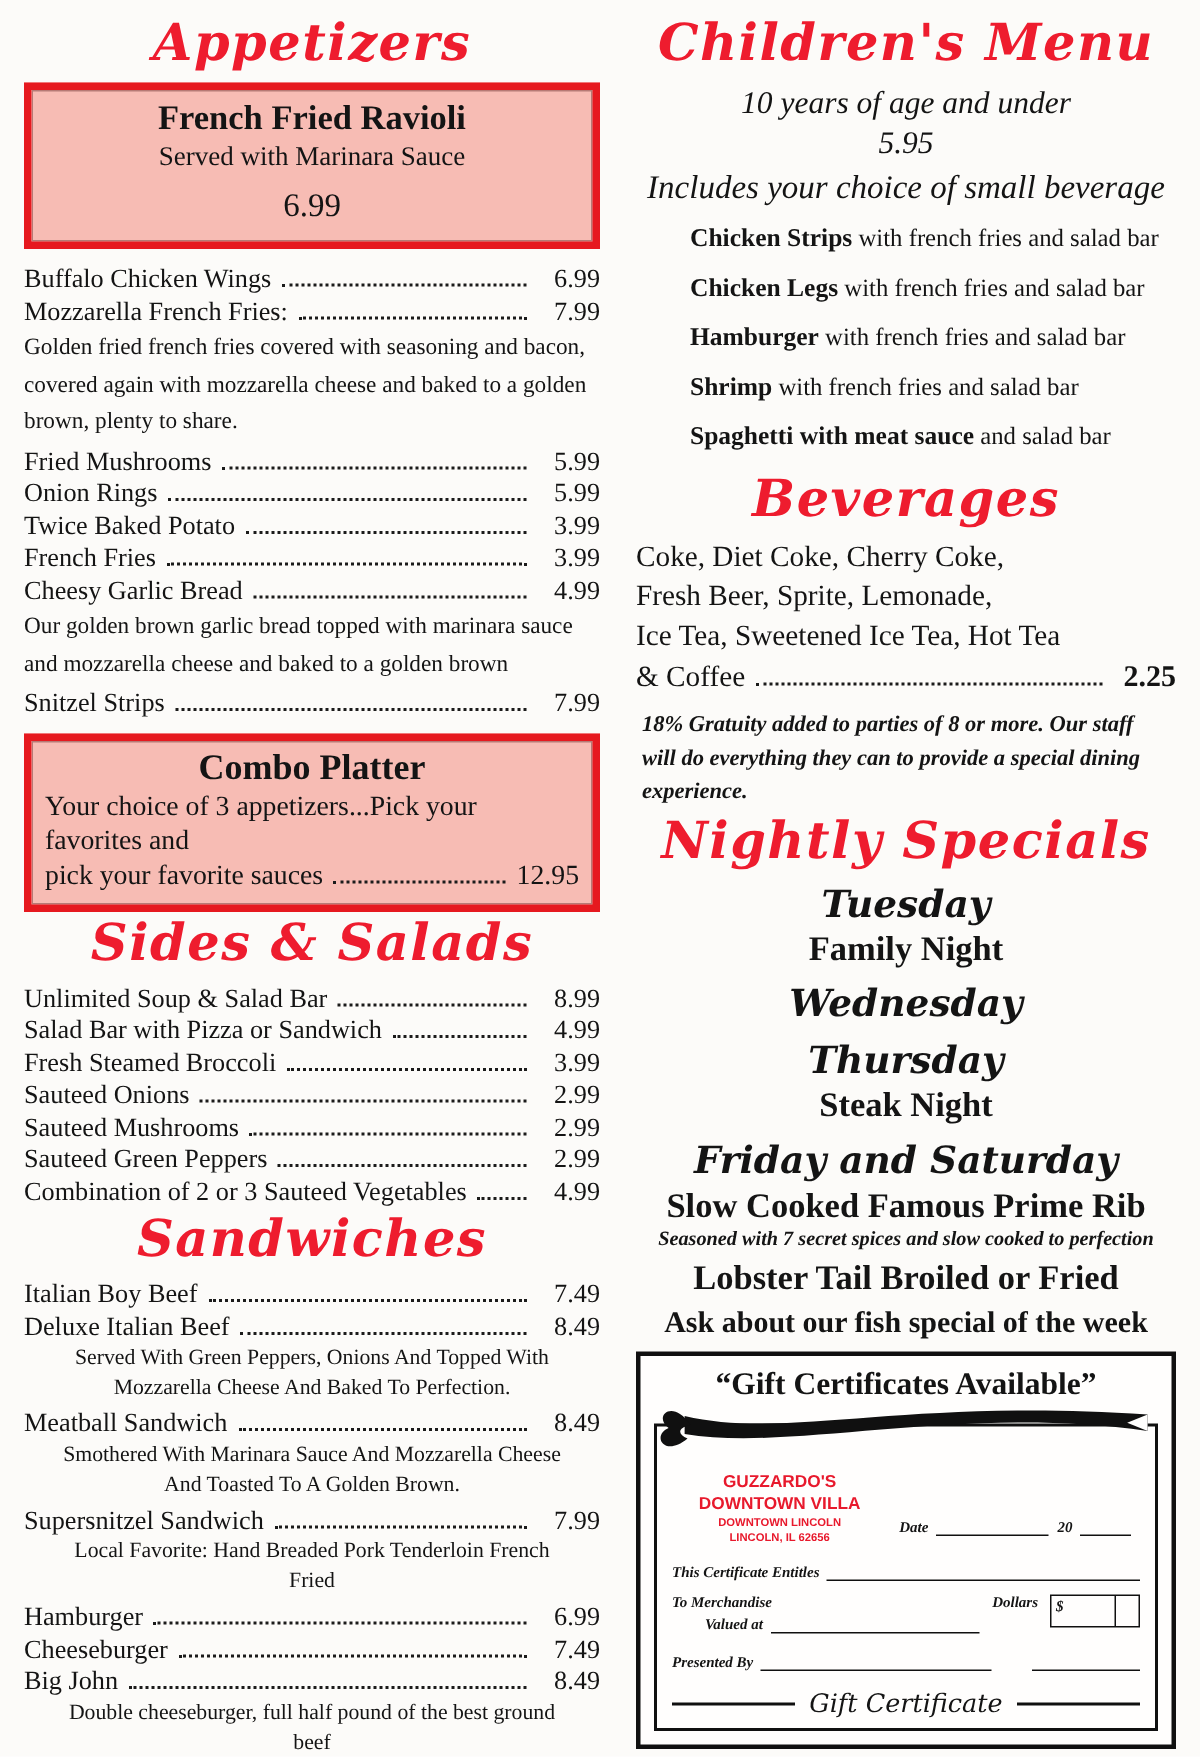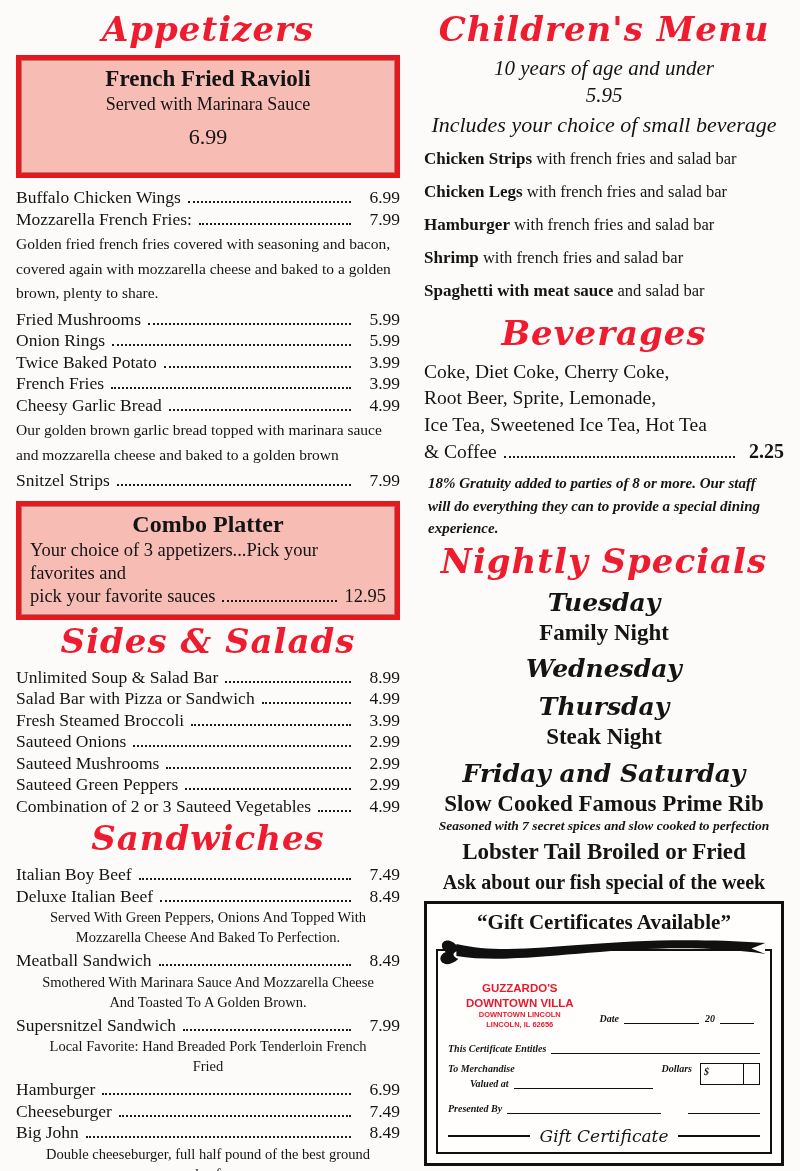--- a/index.html
+++ b/index.html
@@ -19,21 +19,21 @@
     color:#ee1c2e;font-size:34px;line-height:1.12;text-align:center;
     margin:2px 0 7px;letter-spacing:1px;
   }
 
   
   .pinkbox{
     background:#f7bcb4;border:5px solid #e6191f;
     box-shadow:inset 0 0 0 1px rgba(60,0,0,.35);
     box-sizing:border-box;
   }
-  .featured{text-align:center;padding:5px 8px 23px;margin:2px 0 9px;}
+  .featured{text-align:center;padding:5px 8px 11px;margin:2px 0 9px;}
   .fb-title{font-size:23px;font-weight:bold;line-height:1.2;}
   .fb-sub{font-size:18px;line-height:1.25;}
   .fb-price{font-size:22px;margin-top:9px;}
 
   
   .mrow{display:flex;align-items:baseline;font-size:17.5px;line-height:21.5px;}
   .mi-name{white-space:nowrap;}
   .lead{flex:1;border-bottom:2px dotted #1b1b1b;margin:0 5px 4px 7px;min-width:12px;}
   .mi-price{min-width:44px;text-align:right;}
 
@@ -43,21 +43,21 @@
   .cb-line1{font-size:18.5px;line-height:23px;}
   .cb-row{font-size:18.5px;line-height:23px;}
 
   .sdesc{text-align:center;font-size:14.5px;line-height:1.38;margin:0 auto 3px;max-width:345px;}
 
   
   .c-sub{font-style:italic;font-size:21px;text-align:center;margin:0;line-height:1.3;}
   .c-price{font-style:italic;font-size:21px;text-align:center;margin:0;line-height:1.25;}
   .c-sub2{font-style:italic;font-size:22px;text-align:center;margin:2px 0 10px;line-height:1.3;}
   .kid{font-size:16.5px;margin:0 0 12.5px;line-height:1.2;}
-  .kid b{font-size:17px;}
+  .kid b{font-size:17px;margin-left:36px;}
 
   .bev{font-size:19.5px;line-height:26.5px;margin:0;}
   .bev-row{font-size:19.5px;line-height:27px;}
   .bev-price{font-weight:bold;font-size:20px;min-width:44px;text-align:right;}
   .gratuity{font-weight:bold;font-style:italic;font-size:15px;line-height:1.5;text-align:left;margin:7px 4px 2px;}
 
   .day{font-family:"DejaVu Serif",serif;font-style:italic;font-weight:600;font-size:25px;text-align:center;margin:8px 0 1px;line-height:1.2;}
   .special{font-weight:bold;font-size:23px;text-align:center;margin:0;line-height:1.2;}
   .seasoned{font-weight:bold;font-style:italic;font-size:13.5px;text-align:center;margin:0 0 2px;line-height:1.25;}
   .special2{font-weight:bold;font-size:23px;text-align:center;margin:4px 0 2px;line-height:1.2;}
@@ -249,21 +249,21 @@
     <p class="c-sub2">Includes your choice of small beverage</p>
 
     <p class="kid"><b>Chicken Strips</b><span> with french fries and salad bar</span></p>
     <p class="kid"><b>Chicken Legs</b><span> with french fries and salad bar</span></p>
     <p class="kid"><b>Hamburger</b><span> with french fries and salad bar</span></p>
     <p class="kid"><b>Shrimp</b><span> with french fries and salad bar</span></p>
     <p class="kid"><b>Spaghetti with meat sauce</b><span> and salad bar</span></p>
 
     <h1 class="script">Beverages</h1>
     <p class="bev">Coke, Diet Coke, Cherry Coke,</p>
-    <p class="bev">Root Beer, Sprite, Lemonade,</p>
+    <p class="bev">Fresh Beer, Sprite, Lemonade,</p>
     <p class="bev">Ice Tea, Sweetened Ice Tea, Hot Tea</p>
     <div class="mrow bev-row">
       <span class="mi-name">&amp; Coffee</span>
       <span class="lead"></span>
       <span class="bev-price">2.25</span>
     </div>
 
     <p class="gratuity">18% Gratuity added to parties of 8 or more. Our staff will do everything they can to provide a special dining experience.</p>
 
     <h1 class="script">Nightly Specials</h1>

